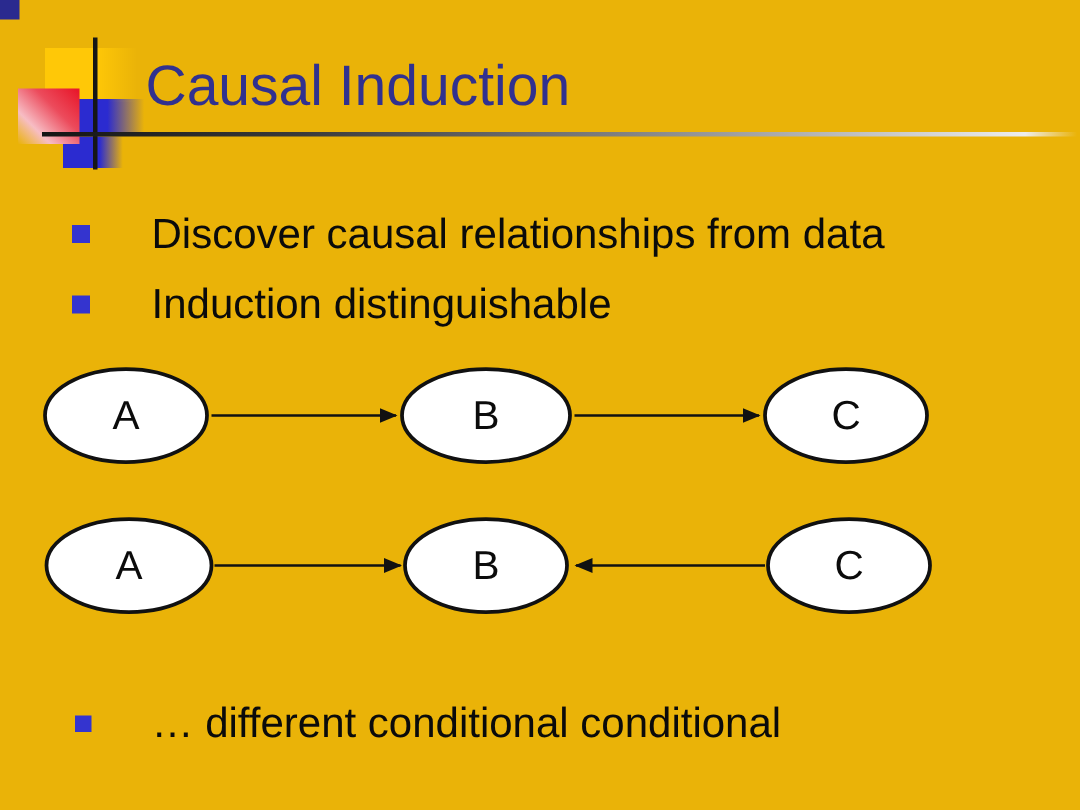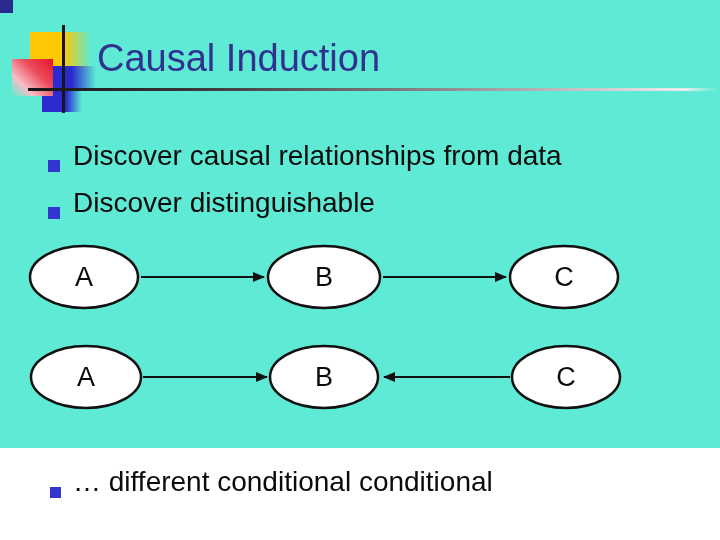--- a/index.html
+++ b/index.html
@@ -7,22 +7,22 @@
     padding: 0;
     width: 720px;
     height: 540px;
     background: #ffffff;
     overflow: hidden;
     font-family: "Liberation Sans", sans-serif;
   }
   .slide {
     position: relative;
     width: 720px;
-    height: 448px;
-    background: #5eead4;
+    height: 540px;
+    background: #eab308;
   }
 
   
   .deco { position: absolute; }
   .corner-square {
     left: 0; top: 0; width: 13px; height: 13px;
     background: #2A2A8F;
   }
   .logo-yellow {
     left: 30px; top: 32px; width: 64px; height: 36px;
@@ -58,22 +58,23 @@
     color: #31318F;
     letter-spacing: 0px;
     white-space: nowrap;
   }
 
   
   .bullet-line {
     position: absolute;
     left: 48px;
     display: flex;
-    align-items: flex-end;
+    align-items: center;
     white-space: nowrap;
+    gap: 28px;
   }
   .bullet-line .marker {
     width: 12px; height: 12px;
     background: #3434CF;
     margin-right: 13px;
     flex: 0 0 auto;
   }
   .bullet-line .txt {
     font-size: 28px;
     line-height: 1.15;
@@ -120,21 +121,21 @@
   <div class="deco rule-h"></div>
 
   <div class="title">Causal Induction</div>
 
   <div class="bullet-line b1">
     <span class="marker"></span>
     <span class="txt">Discover causal relationships from data</span>
   </div>
   <div class="bullet-line b2">
     <span class="marker"></span>
-    <span class="txt">Discover distinguishable</span>
+    <span class="txt">Induction distinguishable</span>
   </div>
   <div class="bullet-line b3">
     <span class="marker"></span>
     <span class="txt">… different conditional conditional</span>
   </div>
 
   <svg class="diagram-svg" viewBox="0 0 720 540" xmlns="http://www.w3.org/2000/svg">
     <defs>
       <marker id="arrowhead" markerUnits="userSpaceOnUse" markerWidth="13" markerHeight="11" refX="11" refY="5" orient="auto">
         <path d="M0,0 L12,5 L0,10 z" fill="#111111"></path>

